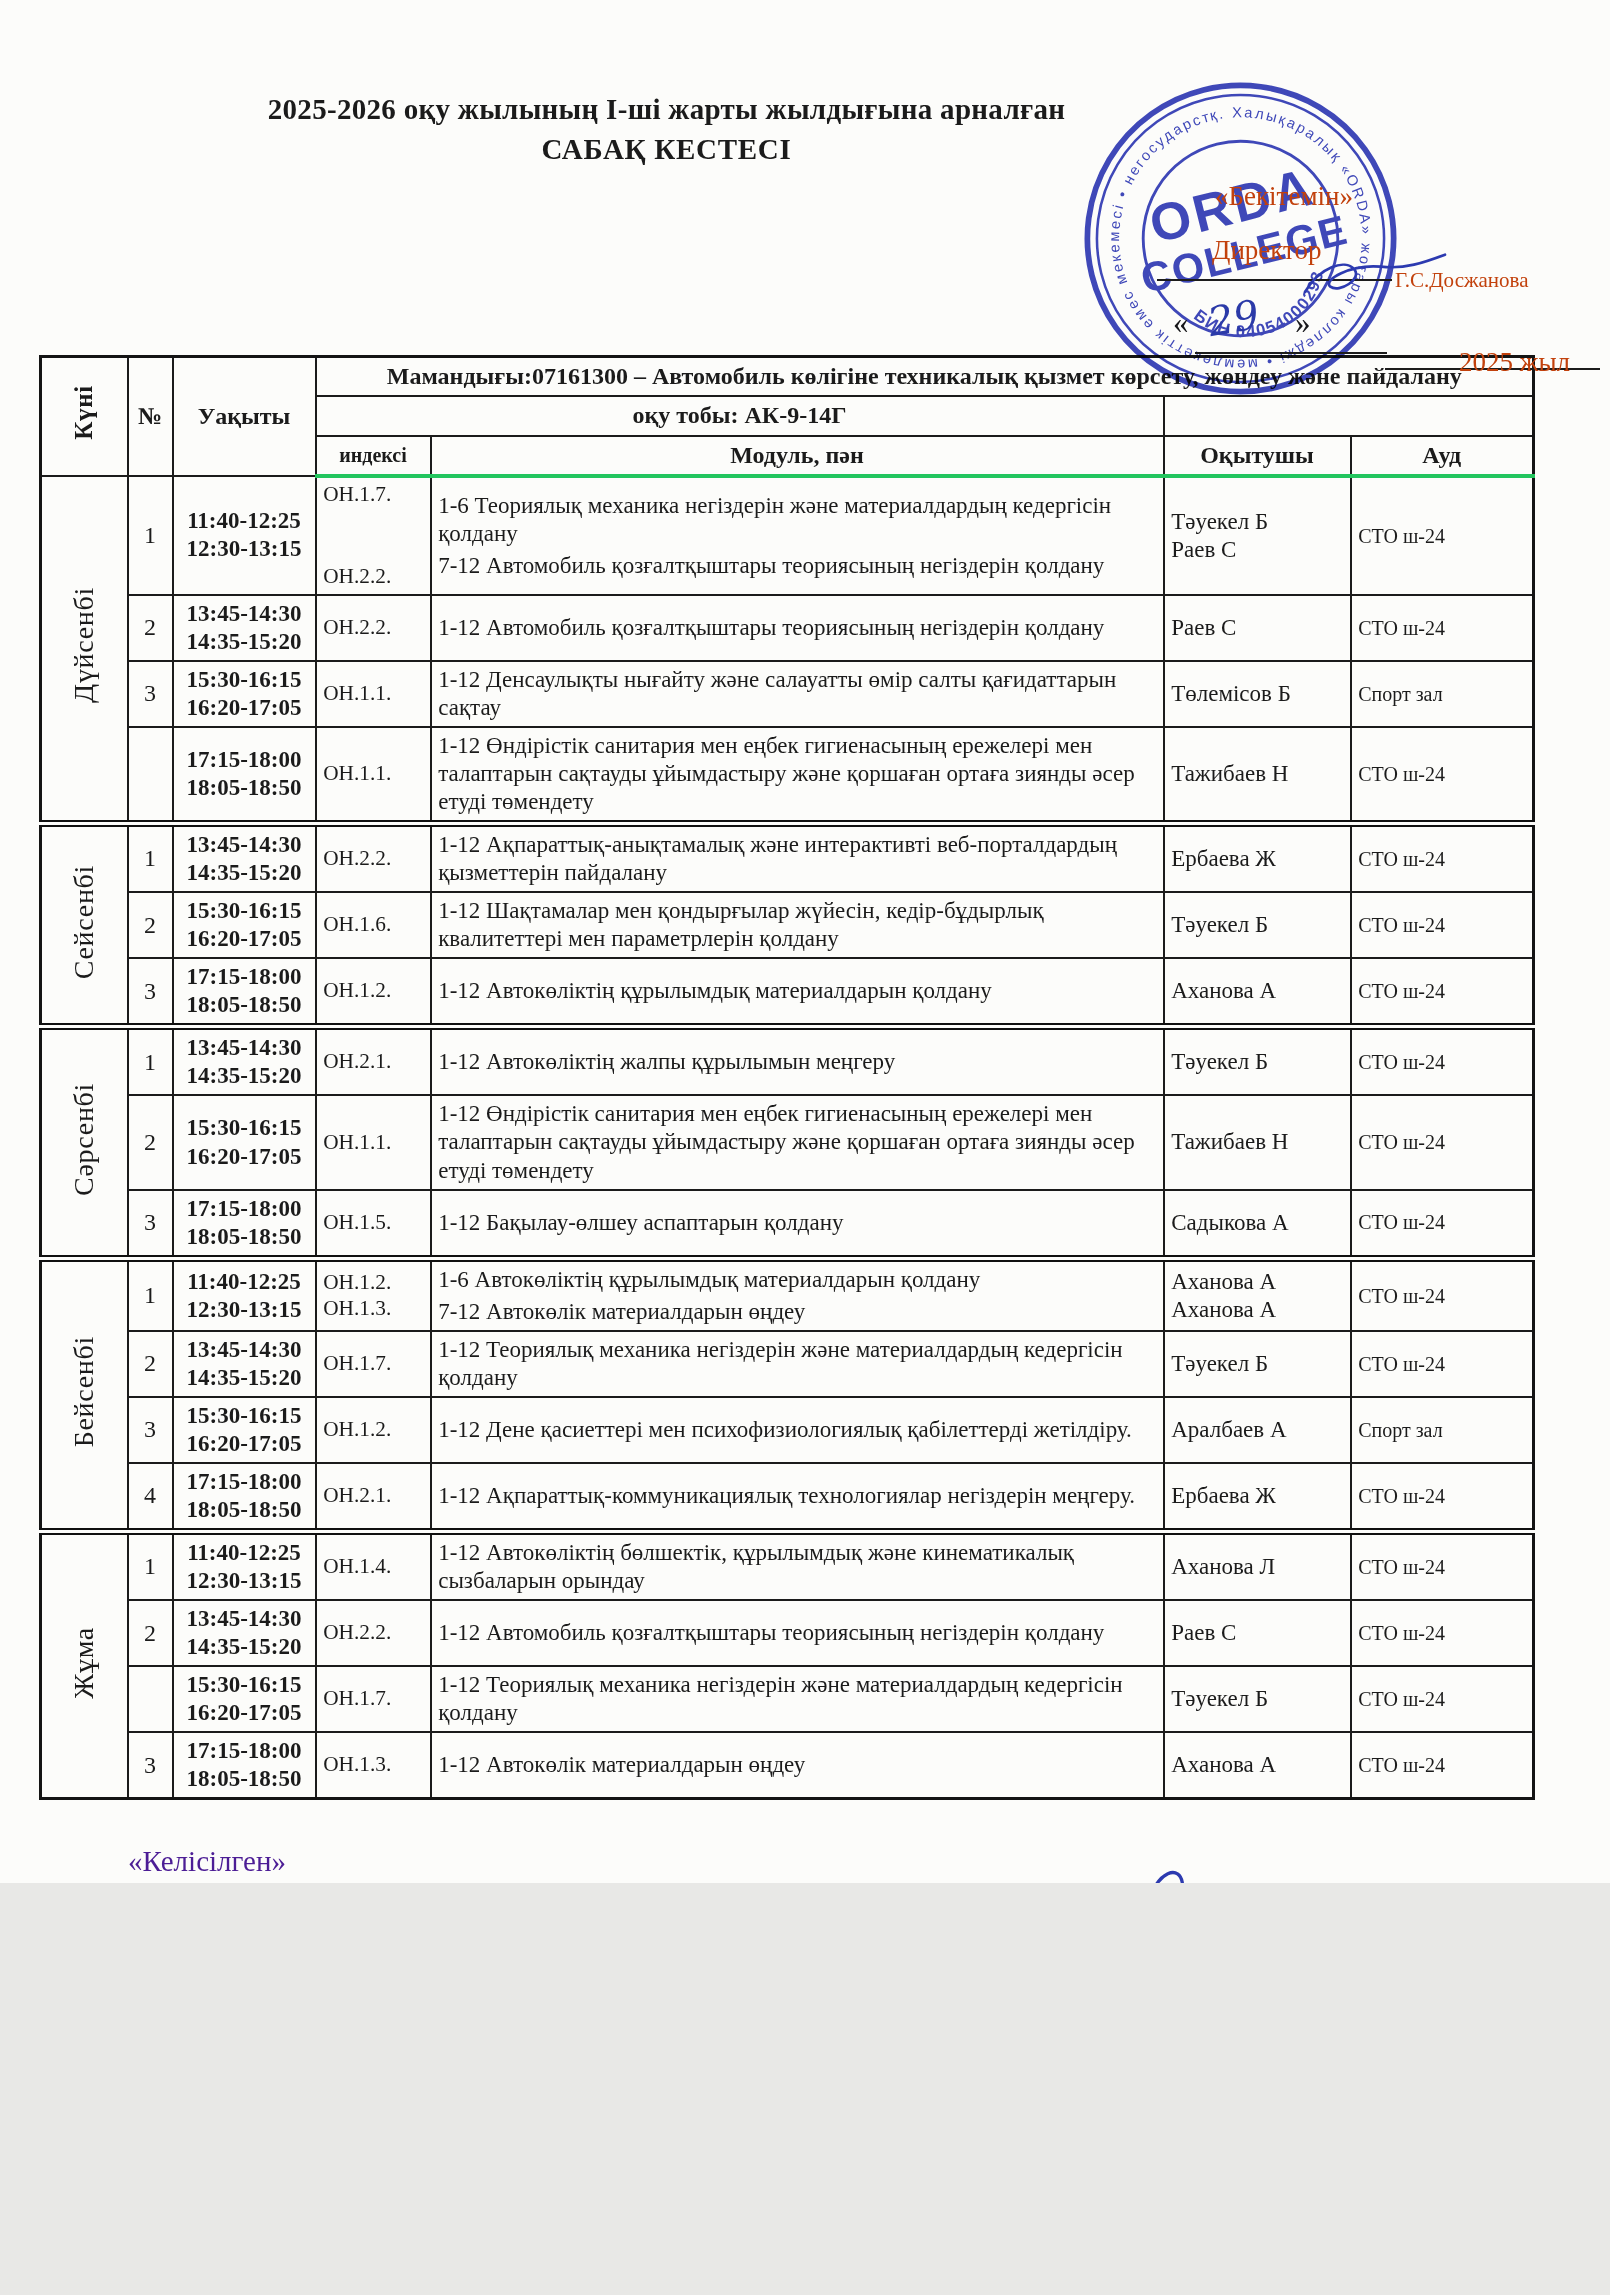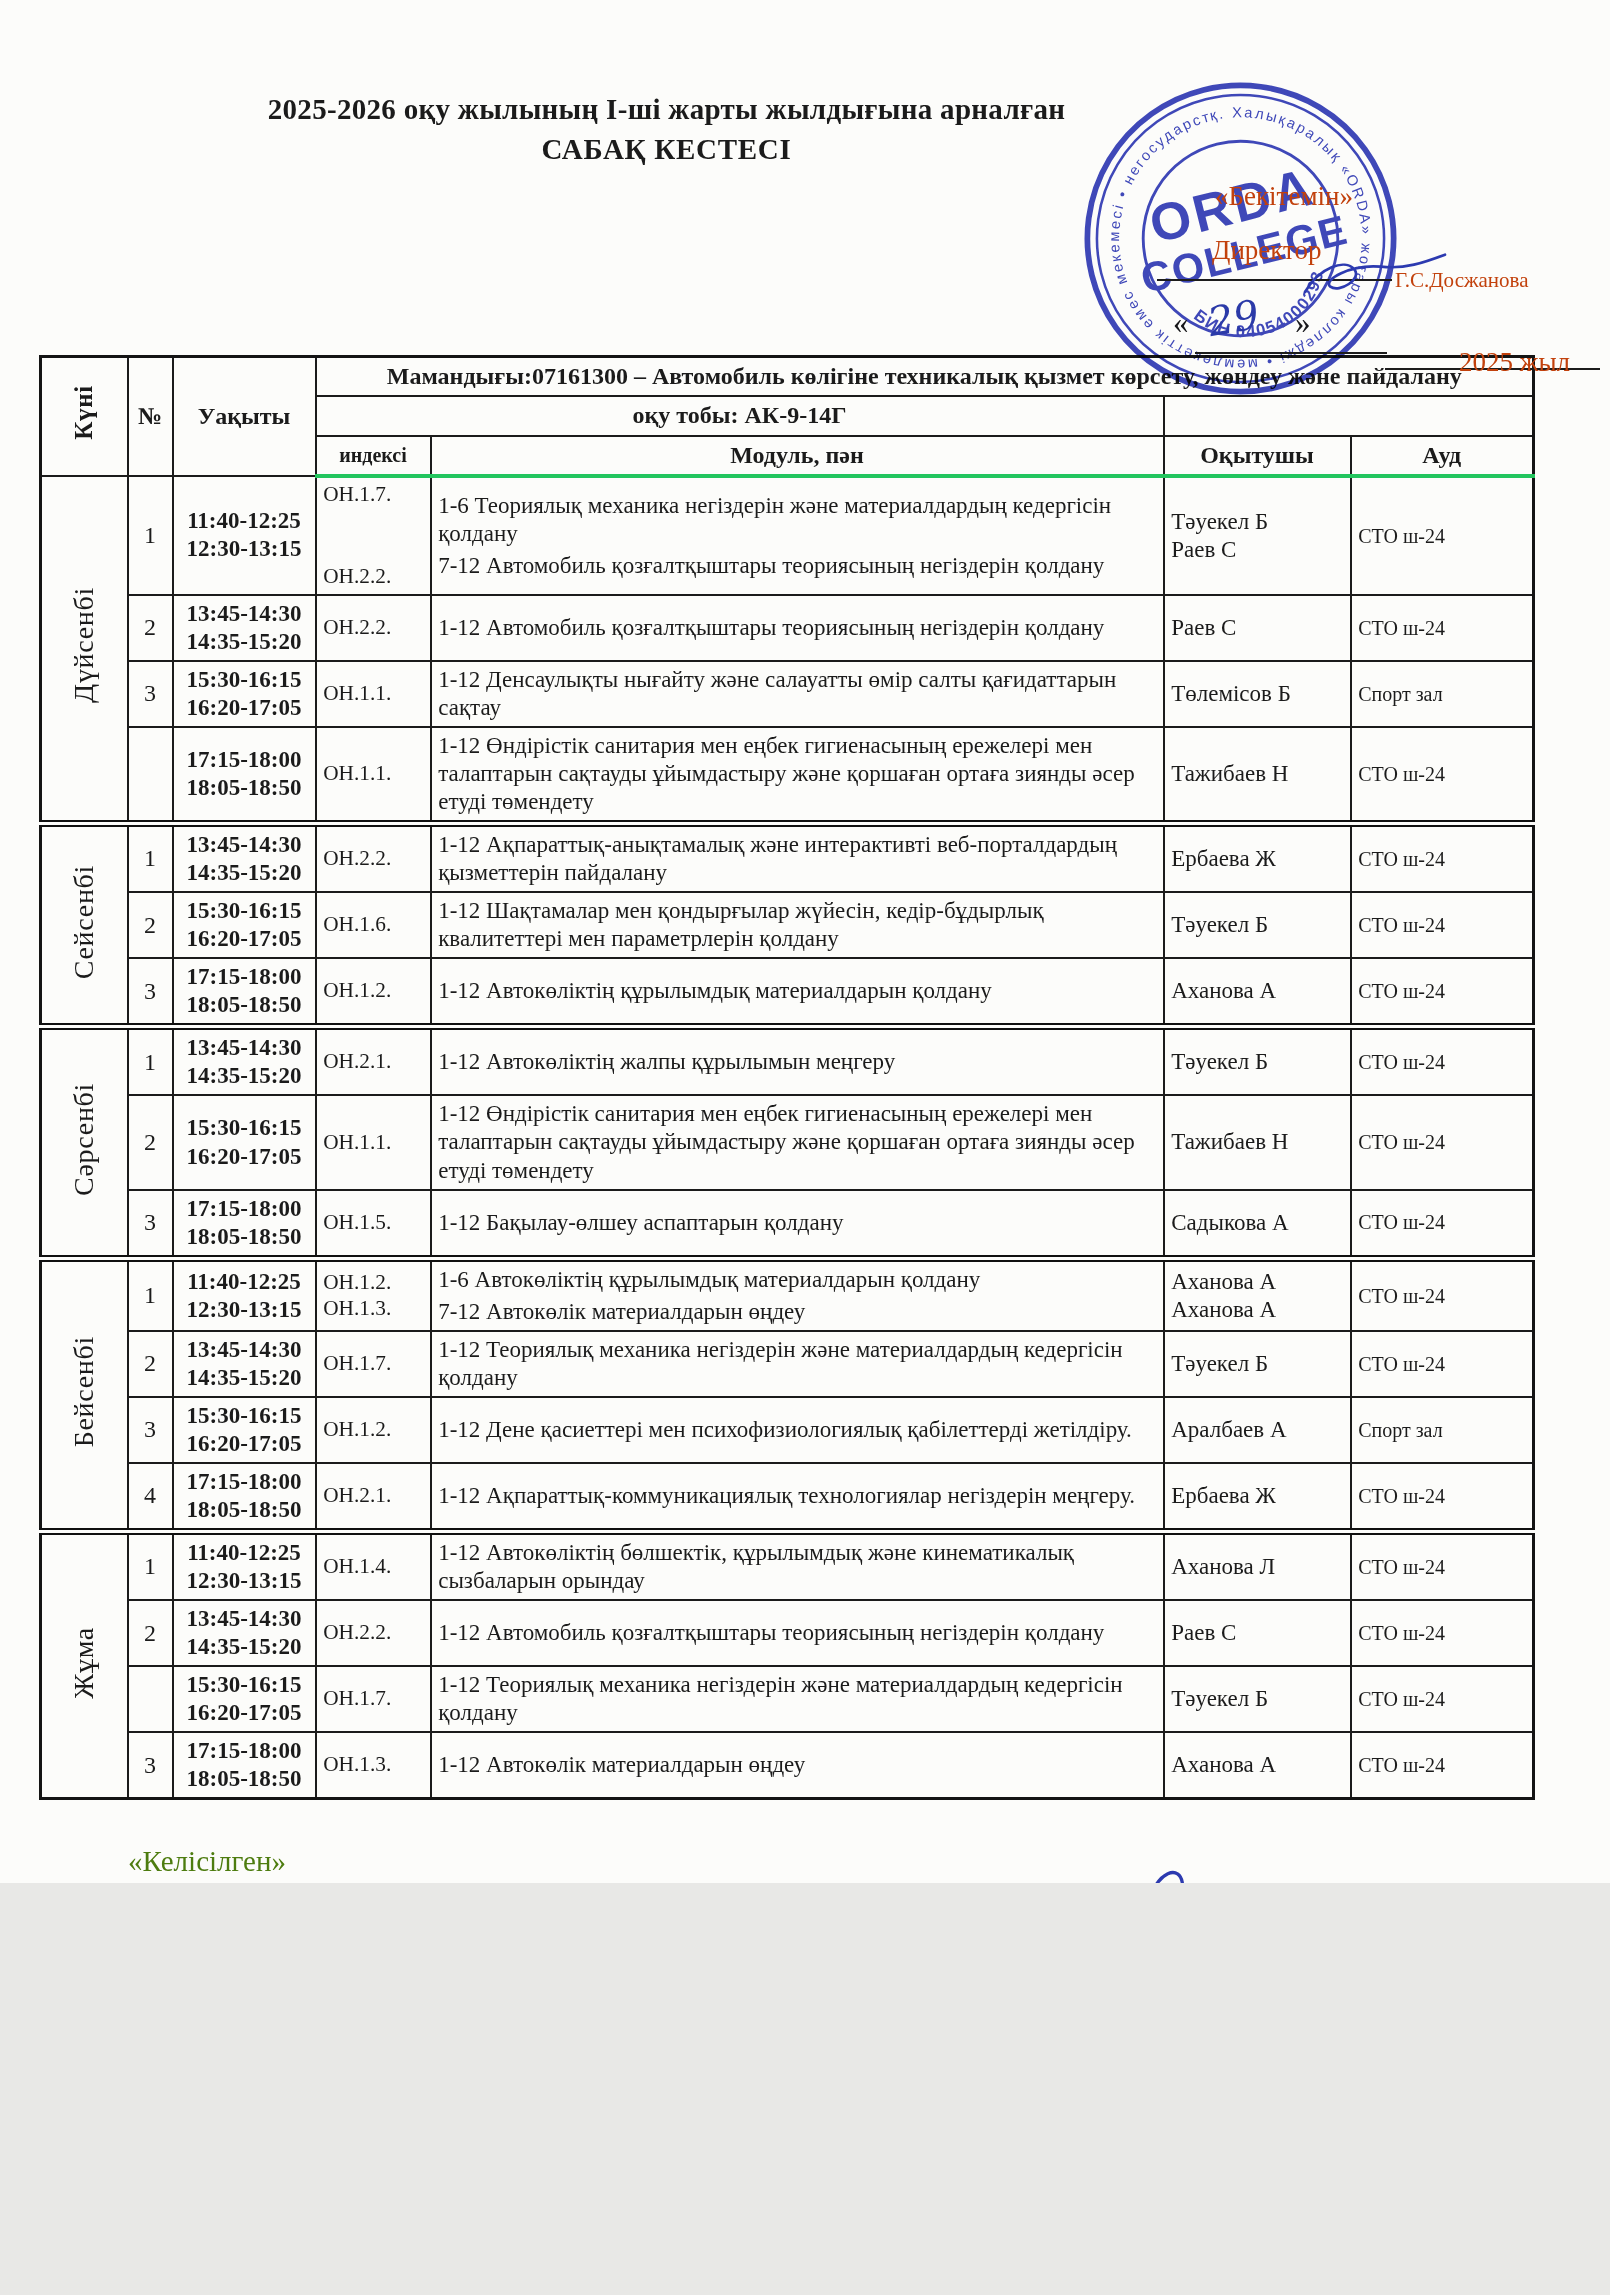--- a/index.html
+++ b/index.html
@@ -57,21 +57,21 @@
   td.c-no{text-align:center;font-size:24px;}
   td.c-time{text-align:center;font-weight:bold;white-space:nowrap;font-size:23px;}
   td.c-idx{vertical-align:top;font-size:21.3px;padding-top:6.7px;}
   td.c-idx.gap div + div{margin-top:56px;}
   td.c-subj{font-size:23px;}
   td.c-subj div + div{margin-top:4px;}
   td.c-teach{font-size:23px;padding-left:10.7px;}
   td.c-room{font-size:20px;text-align:left;padding-left:12px;white-space:nowrap;}
   tr.day-first > td{border-top:7.3px double #101010;}
   
-  .footer-text{position:absolute;font-size:29px;color:#4d7c0f;}
+  .footer-text{position:absolute;font-size:29px;color:#4c1d95;}
   .f-agreed{left:128px;top:1845px;}
   .f-deputy{left:128px;top:1933px;}
   .f-head{left:128px;top:1972px;}
   .f-name1{left:1323px;top:1932px;}
   .f-name2{left:1323px;top:1975px;}
   .signatures{position:absolute;left:993px;top:1847px;width:347px;height:280px;z-index:2;}
   .dir-sign{position:absolute;left:1293px;top:240px;width:160px;height:80px;z-index:4;}
 </style>
 </head>
 <body>

